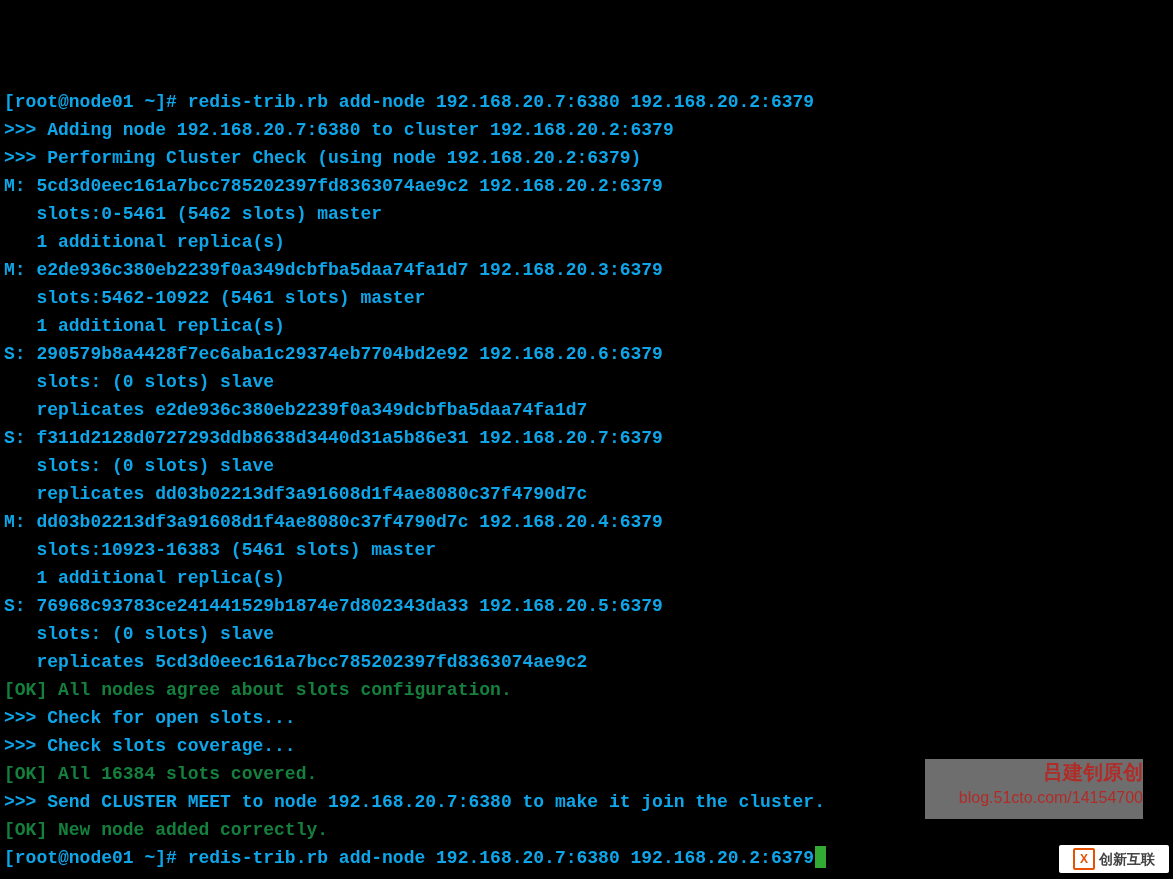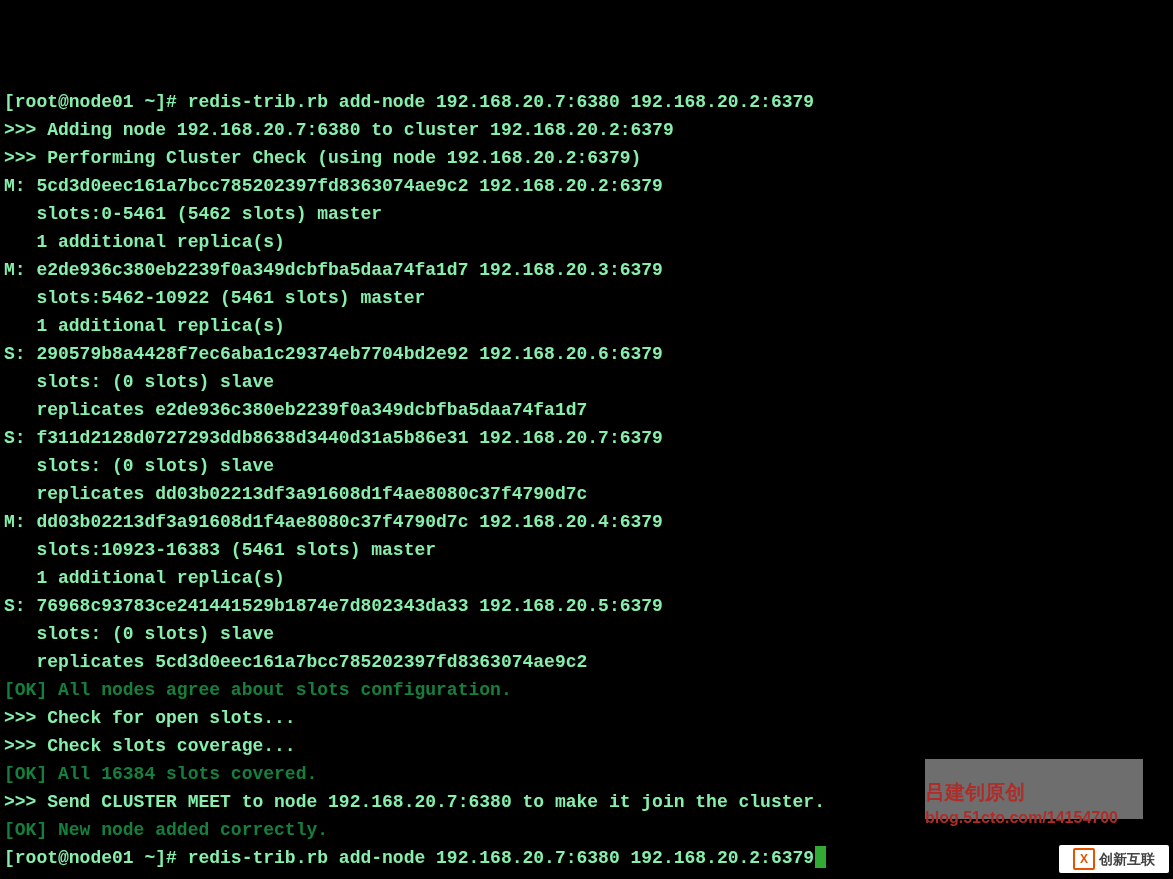--- a/index.html
+++ b/index.html
@@ -15,47 +15,47 @@
     height: 879px;
     overflow: hidden;
     position: relative;
   }
   .terminal {
     padding: 4px 4px;
     white-space: pre-wrap;
     word-break: break-all;
   }
   .line { display:block; min-height:28px; }
-  .white { color:#86efac; }
+  .white { color:#0ea5e9; }
   .green { color:#15803d; }
   .cursor {
     display:inline-block;
     width:11px;
     height:22px;
     background:#33aa33;
     vertical-align: text-bottom;
     margin-left:1px;
   }
   .watermark {
     position:absolute;
     right:30px;
     bottom:60px;
     width:218px;
     height:60px;
     background: rgba(220,220,220,0.5);
     color:#b02c28;
-    text-align:left;
+    text-align:right;
     font-family:"SimSun","Microsoft YaHei",sans-serif;
     font-weight:bold;
     font-size:20px;
     line-height:26px;
-    padding-top:20px;
+    padding-top:0;
     box-sizing:border-box;
   }
-  .watermark .wmurl { font-size:16px; font-weight:bold; }
+  .watermark .wmurl { font-size:16px; font-weight:normal; }
   .logo {
     position:absolute;
     right:4px;
     bottom:6px;
     width:110px;
     height:28px;
     background:#ffffff;
     border-radius:2px;
     display:flex;
     align-items:center;

